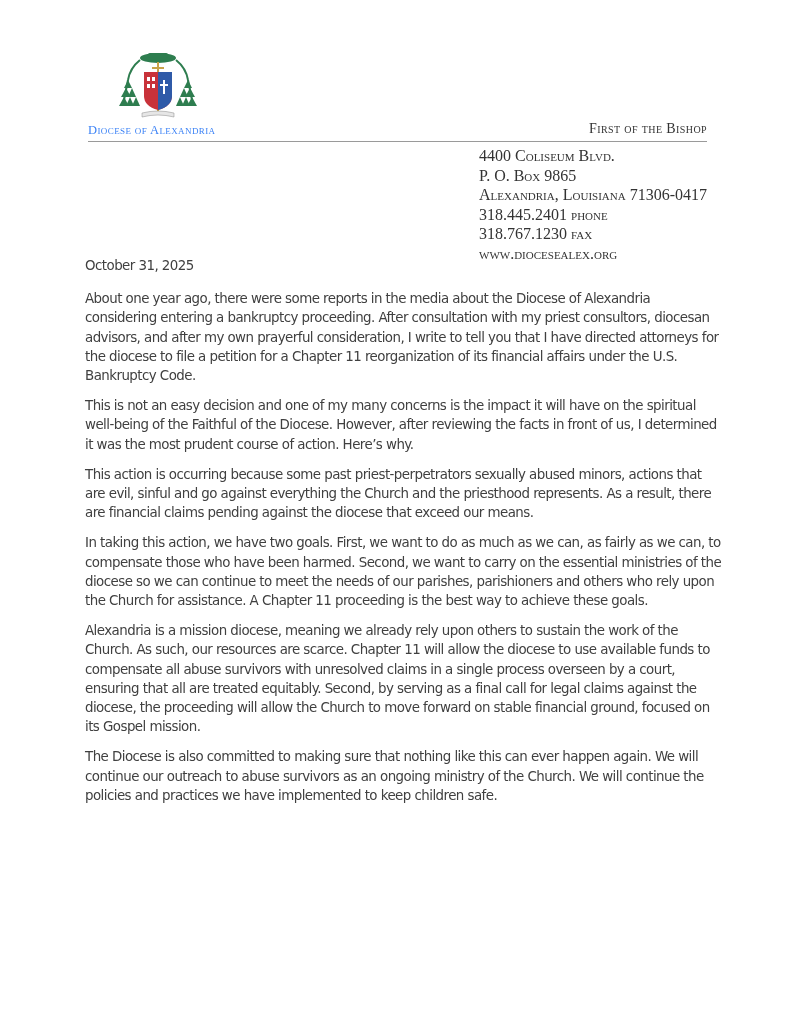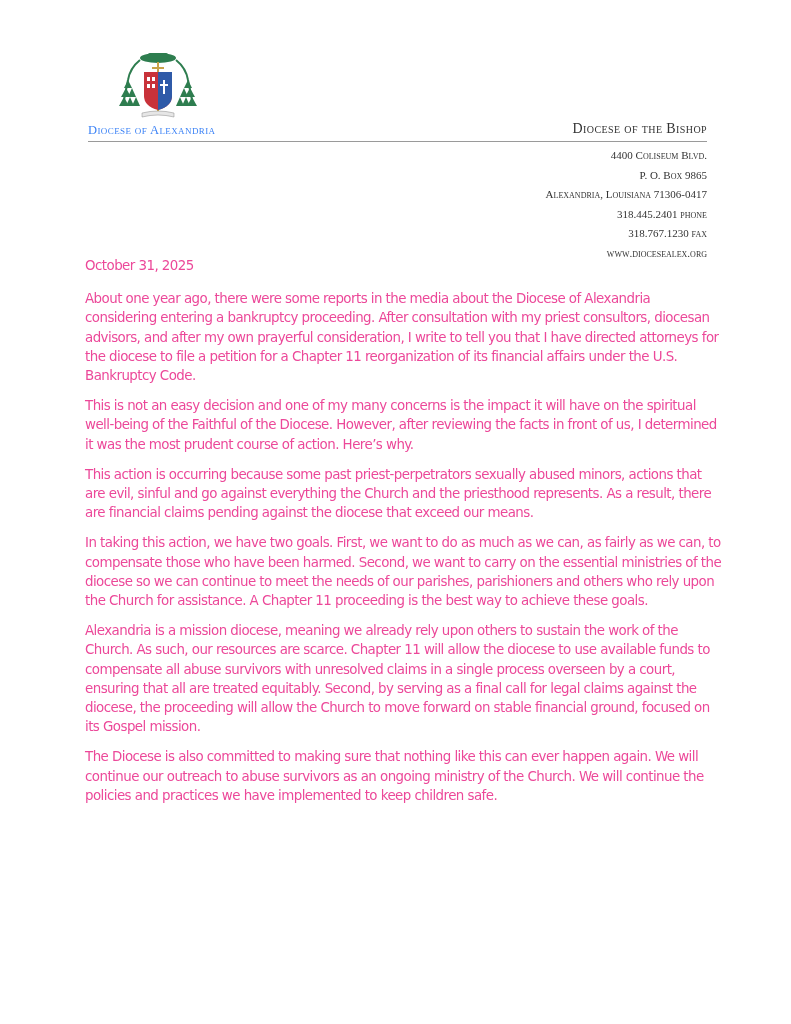--- a/index.html
+++ b/index.html
@@ -1,23 +1,23 @@
 <!DOCTYPE html>
 <html><head>
 <meta charset="utf-8">
 <style>
   html, body { margin:0; padding:0; background:#fff; }
   body { width:791px; height:1024px; position:relative; overflow:hidden; color:#2b2b2b; }
   .crest { position:absolute; left:118px; top:50px; width:80px; height:72px; }
   .diocese-name { position:absolute; left:88px; top:123px; font-family:"Liberation Serif", serif; font-size:12.5px; font-variant:small-caps; letter-spacing:0.4px; color:#3b82f6; }
   .office-name { position:absolute; right:84px; top:121px; font-family:"Liberation Serif", serif; font-size:14px; font-variant:small-caps; letter-spacing:0.4px; color:#333; }
   .rule { position:absolute; left:88px; top:141px; width:619px; height:1px; background:#9a9a9a; }
-  .addr { position:absolute; right:84px; top:146px; text-align:right; font-family:"Liberation Serif", serif; font-size:11px; font-variant:small-caps; color:#333; line-height:19.5px; }
+  .addr { position:absolute; right:84px; top:146px; text-align:left; font-family:"Liberation Serif", serif; font-size:16px; font-variant:small-caps; color:#333; line-height:19.5px; }
   .addr div { white-space:nowrap; }
-  .body { position:absolute; left:85px; top:256px; width:640px; font-family:"DejaVu Sans", sans-serif; font-size:13.4px; line-height:19.2px; color:#ec4899; letter-spacing:-0.55px; }
+  .body { position:absolute; left:85px; top:256px; width:640px; font-family:"DejaVu Sans", sans-serif; font-size:13.4px; line-height:19.2px; color:#404040; letter-spacing:-0.55px; }
   .body p { margin:0 0 11px 0; }
   .date { margin-bottom:14px !important; }
 </style>
 </head>
 <body>
 
 <svg class="crest" viewBox="0 0 80 72">
 
   <ellipse cx="40" cy="8" rx="18" ry="5" fill="#2e7d4f"></ellipse>
   <rect x="30" y="3" width="20" height="5" rx="2" fill="#2e7d4f"></rect>
@@ -48,21 +48,21 @@
   <rect x="42" y="34" width="8" height="2" fill="#fff"></rect>
   <rect x="29" y="27" width="3" height="4" fill="#fff"></rect>
     <rect x="34" y="27" width="3" height="4" fill="#fff"></rect>
   <rect x="29" y="34" width="3" height="4" fill="#fff"></rect>
     <rect x="34" y="34" width="3" height="4" fill="#fff"></rect>
 
   <path d="M24 63 Q40 59 56 63 L56 67 Q40 63 24 67 Z" fill="#e6e6e6" stroke="#888" stroke-width="0.5"></path>
 </svg>
 
 <div class="diocese-name">Diocese of Alexandria</div>
-<div class="office-name">Diocese of the Bishop</div>
+<div class="office-name">First of the Bishop</div>
 <div class="rule"></div>
 
 <div class="addr">
   <div>4400 Coliseum Blvd.</div>
   <div>P. O. Box 9865</div>
   <div>Alexandria, Louisiana 71306-0417</div>
   <div>318.445.2401 phone</div>
   <div>318.767.1230 fax</div>
   <div>www.diocesealex.org</div>
 </div>

